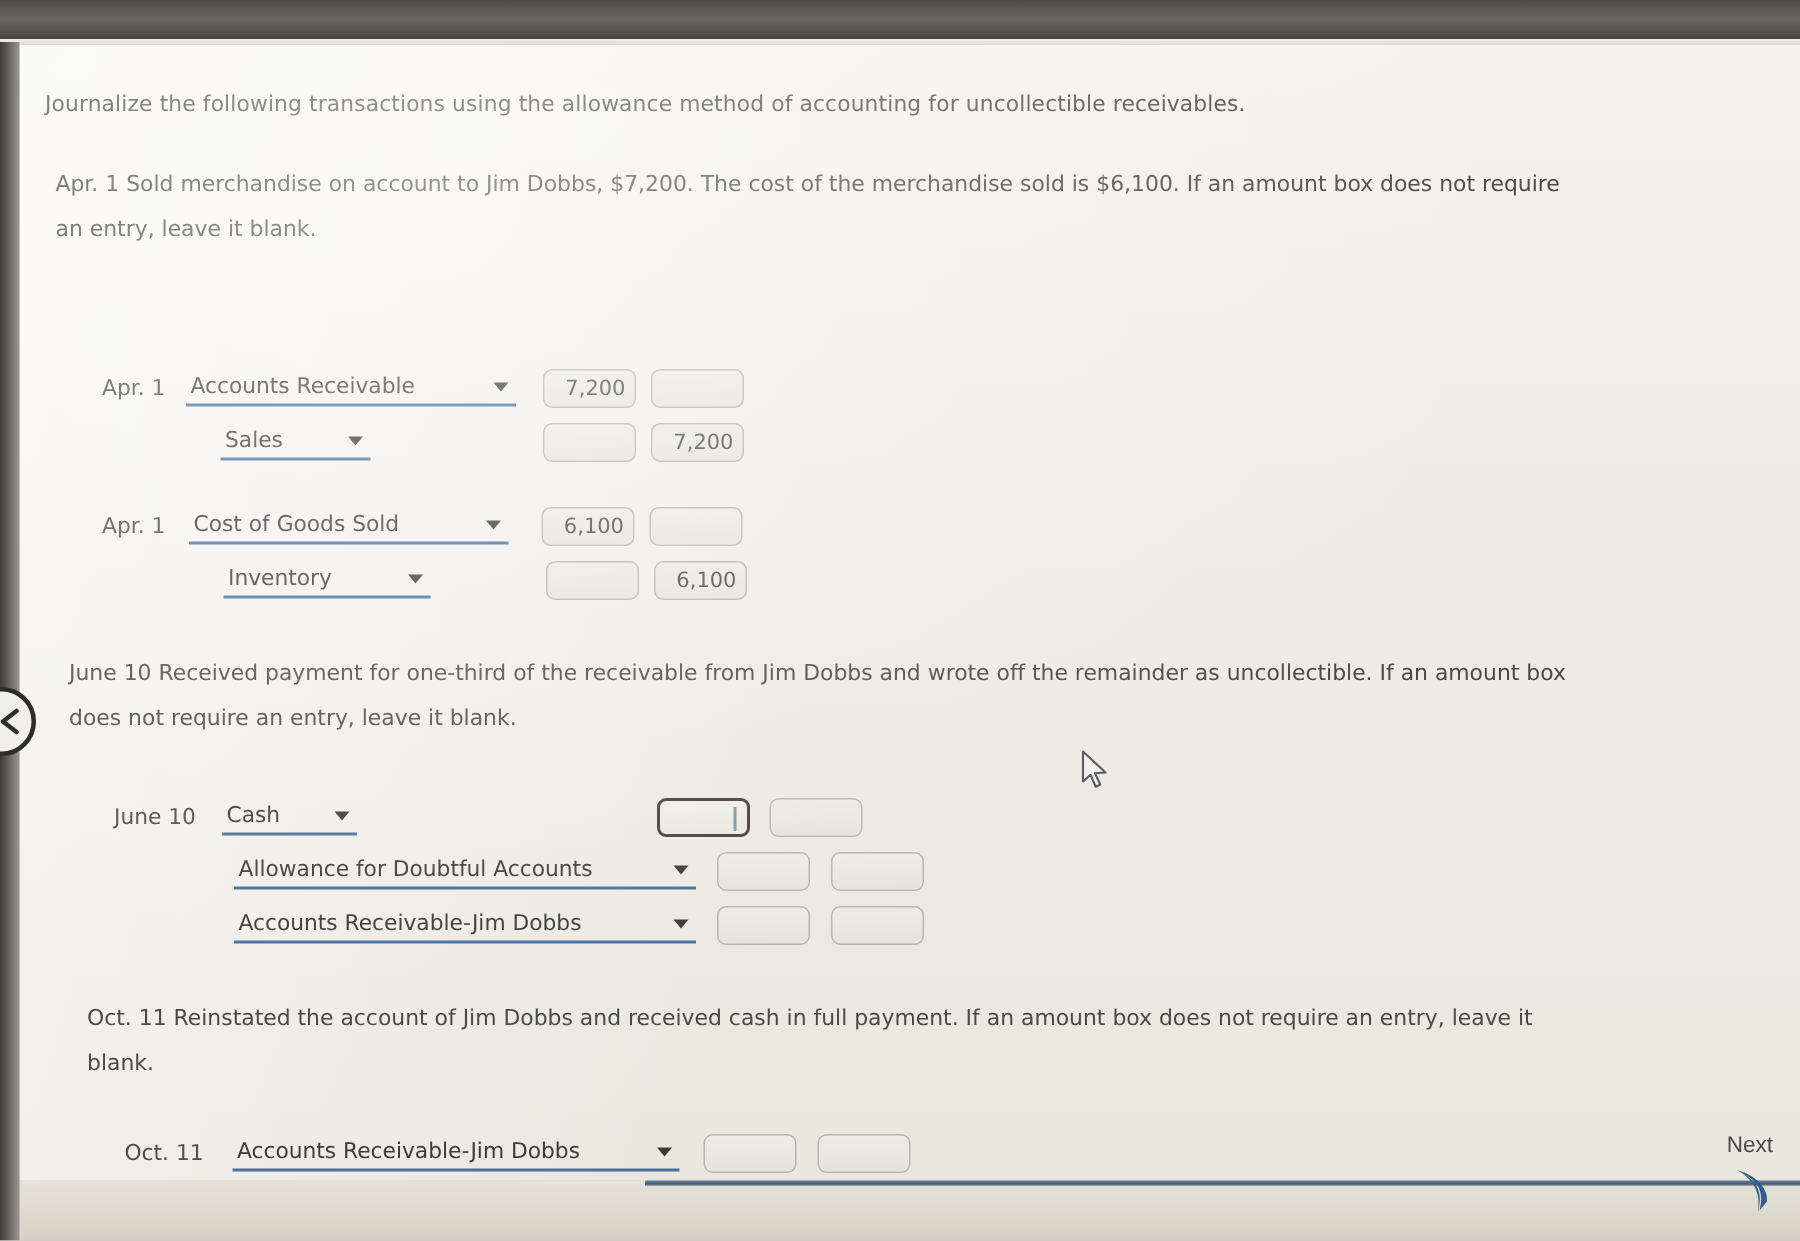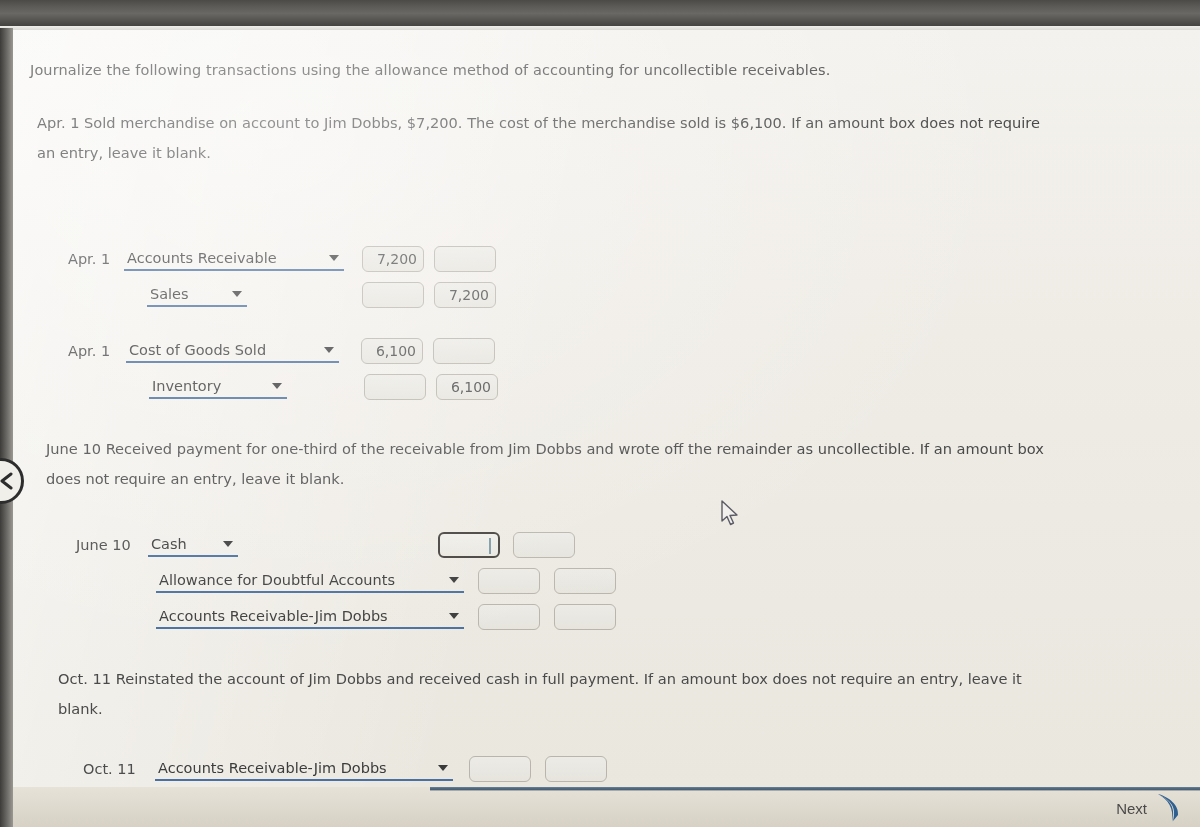--- a/index.html
+++ b/index.html
@@ -69,23 +69,24 @@
   .bottom-rule {
     position: absolute;
     left: 430px; top: 787px;
     width: 770px; height: 4px;
     background: linear-gradient(180deg,#6d8296 0%, #3f5a72 60%, #d6d1c4 100%);
     z-index: 21;
   }
 
   .next-btn {
     position: absolute;
-    right: 18px; bottom: 2px;
-    display: flex; align-items: center; gap: 5px;
+    right: 18px; bottom: 16px;
+    display: flex; align-items: flex-end; gap: 5px;
     z-index: 22;
+    flex-direction: column;
   }
   .next-label {
     font-family: "Liberation Sans", sans-serif;
     font-size: 15px;
     color: #4a4a4a;
   }
   .next-arrow { display: block; }
 
   
   .prev-nav {

